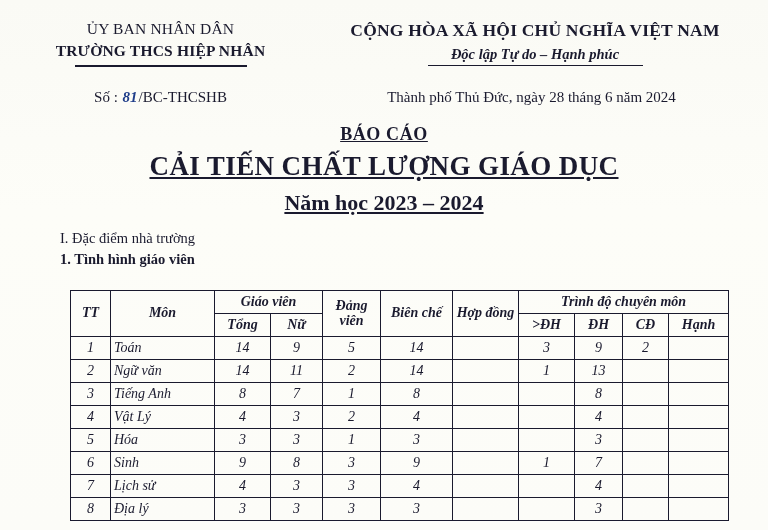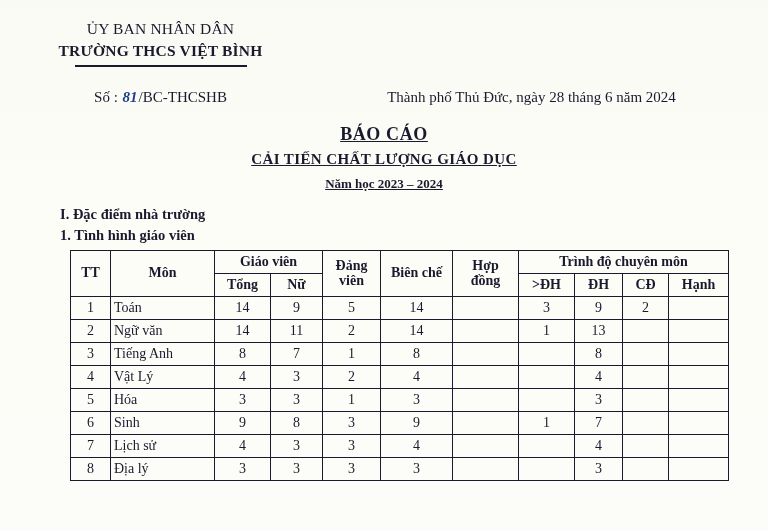--- a/index.html
+++ b/index.html
@@ -116,49 +116,50 @@
     margin-top: 18px;
     text-decoration: underline;
   }
   .title-main {
     font-weight: bold;
     font-size: 18px;
     letter-spacing: .6px;
   }
   .title-sub {
     font-weight: bold;
-    font-size: 15px;
+    font-size: 27px;
     letter-spacing: .4px;
     margin-top: 6px;
   }
   .title-year {
     font-weight: bold;
-    font-size: 13px;
+    font-size: 22px;
     margin-top: 8px;
   }
 
   
   .section-1 {
-    font-weight: bold;
+    font-weight: normal;
     font-size: 14.5px;
     margin-top: 14px;
     padding-left: 36px;
   }
   .section-2 {
     font-weight: bold;
     font-size: 14.5px;
     margin-top: 4px;
     padding-left: 36px;
   }
 
   
   .table-wrap {
-    margin-top: 6px;
+    margin-top: 22px;
     padding-left: 46px;
     padding-right: 30px;
+    font-style: italic;
   }
   table.grid {
     border-collapse: collapse;
     width: 623px;
     font-size: 14px;
     table-layout: fixed;
   }
   table.grid th, table.grid td {
     border: 1.1px solid #1a1a2e;
     padding: 1px 3px;
@@ -190,22 +191,27 @@
 </head>
 <body>
 
 <div class="paper"></div>
 
 <div class="sheet">
 
   <div class="header">
     <div class="header-left">
       <div class="org-line">ỦY BAN NHÂN DÂN</div>
-      <div class="org-line bold">TRƯỜNG THCS VIỆT BÌNH</div>
+      <div class="org-line bold">TRƯỜNG THCS HIỆP NHÂN</div>
       <div class="underline-short"></div>
+    </div>
+    <div class="header-right">
+      <div class="nation-line">CỘNG HÒA XÃ HỘI CHỦ NGHĨA VIỆT NAM</div>
+      <div class="nation-sub">Độc lập Tự do – Hạnh phúc</div>
+      <div class="underline-med"></div>
     </div>
   </div>
 
   <div class="row2">
     <div class="so-block">
       <span>Số : </span><span class="so-num">81</span><span>/BC-THCSHB</span>
     </div>
     <div class="place-date">Thành phố Thủ Đức, ngày 28 tháng 6 năm 2024</div>
   </div>
 

